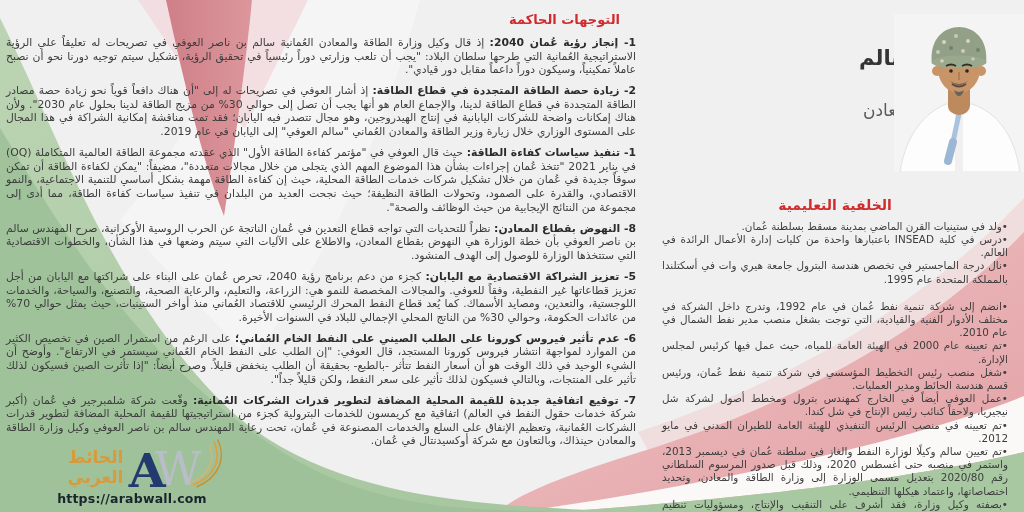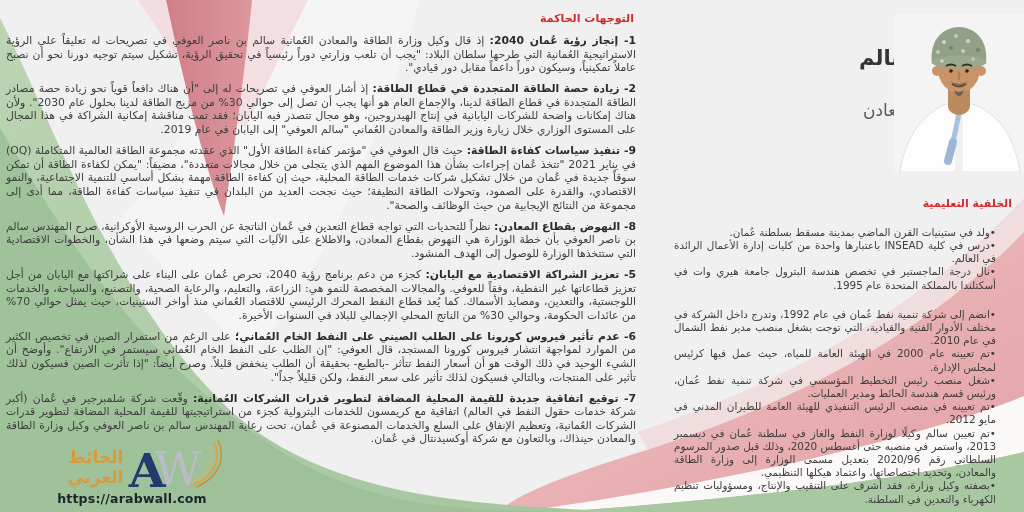--- a/index.html
+++ b/index.html
@@ -10,41 +10,41 @@
   }
   .stage{position:absolute;inset:0;width:1024px;height:512px;overflow:hidden;}
   svg.bg{position:absolute;inset:0;z-index:0;}
 
   
   .directions{
     position:absolute;left:6px;top:8px;width:630px;z-index:2;
     direction:rtl;text-align:right;
   }
   .red-heading{
-    color:#d12b2e;font-size:11px;font-weight:bold;margin:4px 2px 9px 0;
+    color:#d12b2e;font-size:13px;font-weight:bold;margin:4px 16px 9px 0;
   }
   .direction-item{
     font-size:10.8px;line-height:1.26;color:#3d3d3d;
     text-align:justify;margin:0 0 7.5px 0;
   }
   .direction-item b{color:#2b2b2b;margin-top:20px;}
 
   
   .profile{
     position:absolute;right:0;top:0;width:366px;z-index:2;
     direction:rtl;text-align:right;padding:0 12px 0 0;box-sizing:border-box;
   }
   .photo-wrap{position:absolute;top:14px;right:0;width:130px;height:158px;}
   .name-block{margin:46px 0 0 0;padding-left:6px;margin-left:128px;}
   .person-name{font-size:21px;font-weight:bold;color:#343434;margin:0;line-height:1.2;}
   .person-role{font-size:17px;font-weight:normal;color:#5a5a5a;margin:4px 0 0 0;line-height:1.2;}
   .profile-section{margin-top:14px;}
   .profile-section.first{margin-top:76px;}
-  .profile-section .red-heading{font-size:11px;margin:0 0 7px 0;}
-  .bullet-list{list-style:none;margin:16px;padding:0;}
+  .profile-section .red-heading{font-size:14px;margin:0 0 7px 0;text-align:center;}
+  .bullet-list{list-style:none;margin:4px;padding:0;}
   .bullet-list li{
     font-size:10.4px;line-height:1.27;color:#3d3d3d;text-align:justify;
   }
   .bullet-list li::before{content:"\2022 ";color:#3d3d3d;}
 
   
   .brand{
     position:absolute;left:16px;bottom:6px;z-index:3;width:212px;
     display:flex;flex-direction:column;align-items:center;
   }
@@ -100,21 +100,21 @@
 
     <p class="direction-item">
       <b>1- إنجاز رؤية عُمان 2040:</b>
       <span>إذ قال وكيل وزارة الطاقة والمعادن العُمانية سالم بن ناصر العوفي في تصريحات له تعليقاً علي الرؤية الاستراتيجية العُمانية التي طرحها سلطان البلاد: "يجب أن تلعب وزارتي دوراً رئيسياً في تحقيق الرؤية، تشكيل سيتم توجيه دورنا نحو أن نصبح عاملاً تمكينياً، وسيكون دوراً داعماً مقابل دور قيادي".</span>
     </p>
     <p class="direction-item">
       <b>2- زيادة حصة الطاقة المتجددة في قطاع الطاقة:</b>
       <span>إذ أشار العوفي في تصريحات له إلى "أن هناك دافعاً قوياً نحو زيادة حصة مصادر الطاقة المتجددة في قطاع الطاقة لدينا، والإجماع العام هو أنها يجب أن تصل إلى حوالي 30% من مزيج الطاقة لدينا بحلول عام 2030". ولأن هناك إمكانات واضحة للشركات اليابانية في إنتاج الهيدروجين، وهو مجال تتصدر فيه اليابان؛ فقد تمت مناقشة إمكانية الشراكة في هذا المجال على المستوى الوزاري خلال زيارة وزير الطاقة والمعادن العُماني "سالم العوفي" إلى اليابان في عام 2019.</span>
     </p>
     <p class="direction-item">
-      <b>9- تنفيذ سياسات كفاءة الطاقة:</b>
+      <b>1- تنفيذ سياسات كفاءة الطاقة:</b>
       <span>حيث قال العوفي في "مؤتمر كفاءة الطاقة الأول" الذي عقدته مجموعة الطاقة العالمية المتكاملة (OQ) في يناير 2021 "تتخذ عُمان إجراءات بشأن هذا الموضوع المهم الذي يتجلى من خلال مجالات متعددة"، مضيفاً: "يمكن لكفاءة الطاقة أن تمكن سوقاً جديدة في عُمان من خلال تشكيل شركات خدمات الطاقة المحلية، حيث إن كفاءة الطاقة مهمة بشكل أساسي للتنمية الاجتماعية، والنمو الاقتصادي، والقدرة على الصمود، وتحولات الطاقة النظيفة؛ حيث نجحت العديد من البلدان في تنفيذ سياسات كفاءة الطاقة، مما أدى إلى مجموعة من النتائج الإيجابية من حيث الوظائف والصحة".</span>
     </p>
     <p class="direction-item">
       <b>8- النهوض بقطاع المعادن:</b>
       <span>نظراً للتحديات التي تواجه قطاع التعدين في عُمان الناتجة عن الحرب الروسية الأوكرانية، صرح المهندس سالم بن ناصر العوفي بأن خطة الوزارة هي النهوض بقطاع المعادن، والاطلاع على الآليات التي سيتم وضعها في هذا الشأن، والخطوات الاقتصادية التي ستتخذها الوزارة للوصول إلى الهدف المنشود.</span>
     </p>
     <p class="direction-item">
       <b>5- تعزيز الشراكة الاقتصادية مع اليابان:</b>
       <span>كجزء من دعم برنامج رؤية 2040، تحرص عُمان على البناء على شراكتها مع اليابان من أجل تعزيز قطاعاتها غير النفطية، وفقاً للعوفي. والمجالات المخصصة للنمو هي: الزراعة، والتعليم، والرعاية الصحية، والتصنيع، والسياحة، والخدمات اللوجستية، والتعدين، ومصايد الأسماك. كما يُعد قطاع النفط المحرك الرئيسي للاقتصاد العُماني منذ أواخر الستينيات، حيث يمثل حوالي 70% من عائدات الحكومة، وحوالي 30% من الناتج المحلي الإجمالي للبلاد في السنوات الأخيرة.</span>
     </p>
@@ -181,22 +181,23 @@
         <li>درس في كلية INSEAD باعتبارها واحدة من كليات إدارة الأعمال الرائدة في العالم.</li>
         <li>نال درجة الماجستير في تخصص هندسة البترول جامعة هيري وات في أسكتلندا بالمملكة المتحدة عام 1995.</li>
       </ul>
     </section>
 
     <section class="profile-section">
       <ul class="bullet-list">
         <li>انضم إلى شركة تنمية نفط عُمان في عام 1992، وتدرج داخل الشركة في مختلف الأدوار الفنية والقيادية، التي توجت بشغل منصب مدير نفط الشمال في عام 2010.</li>
         <li>تم تعيينه عام 2000 في الهيئة العامة للمياه، حيث عمل فيها كرئيس لمجلس الإدارة.</li>
         <li>شغل منصب رئيس التخطيط المؤسسي في شركة تنمية نفط عُمان، ورئيس قسم هندسة الحائط ومدير العمليات.</li>
+        <li>عمل العوفي أيضاً في الخارج كمهندس بترول ومخطط أصول لشركة شل نيجيريا، ولاحقاً كنائب رئيس الإنتاج في شل كندا.</li>
         <li>تم تعيينه في منصب الرئيس التنفيذي للهيئة العامة للطيران المدني في مايو 2012.</li>
-        <li>تم تعيين سالم وكيلًا لوزارة النفط والغاز في سلطنة عُمان في ديسمبر 2013، واستمر في منصبه حتى أغسطس 2020، وذلك قبل صدور المرسوم السلطاني رقم 2020/96 بتعديل مسمى الوزارة إلى وزارة الطاقة والمعادن، وتحديد اختصاصاتها، واعتماد هيكلها التنظيمي.</li>
+        <li>تم تعيين سالم وكيلًا لوزارة النفط والغاز في سلطنة عُمان في ديسمبر 2013، واستمر في منصبه حتى أغسطس 2020، وذلك قبل صدور المرسوم السلطاني رقم 2020/80 بتعديل مسمى الوزارة إلى وزارة الطاقة والمعادن، وتحديد اختصاصاتها، واعتماد هيكلها التنظيمي.</li>
         <li>بصفته وكيل وزارة، فقد أشرف على التنقيب والإنتاج، ومسؤوليات تنظيم الكهرباء والتعدين في السلطنة.</li>
       </ul>
     </section>
   </aside>
 
   <footer class="brand">
     <div class="brand-row">
       <span class="brand-name">الحائط العربي</span>
       <svg width="110" height="58" viewBox="0 0 110 58">
         <path d="M72,50 C96,40 104,22 95,2" stroke="#d9a246" stroke-width="2" fill="none"></path>

